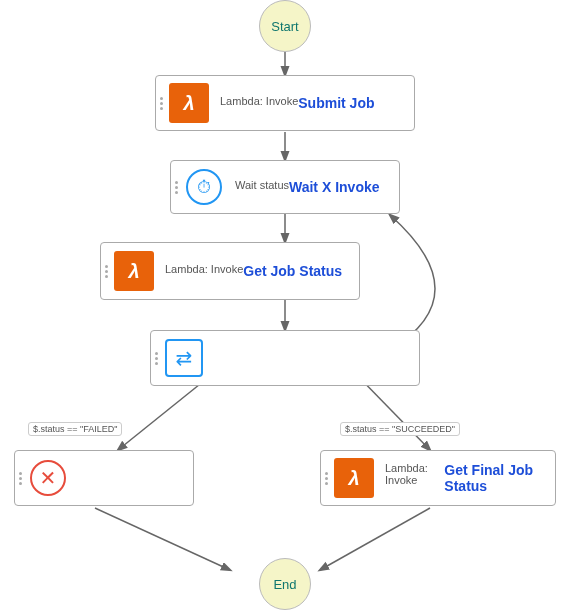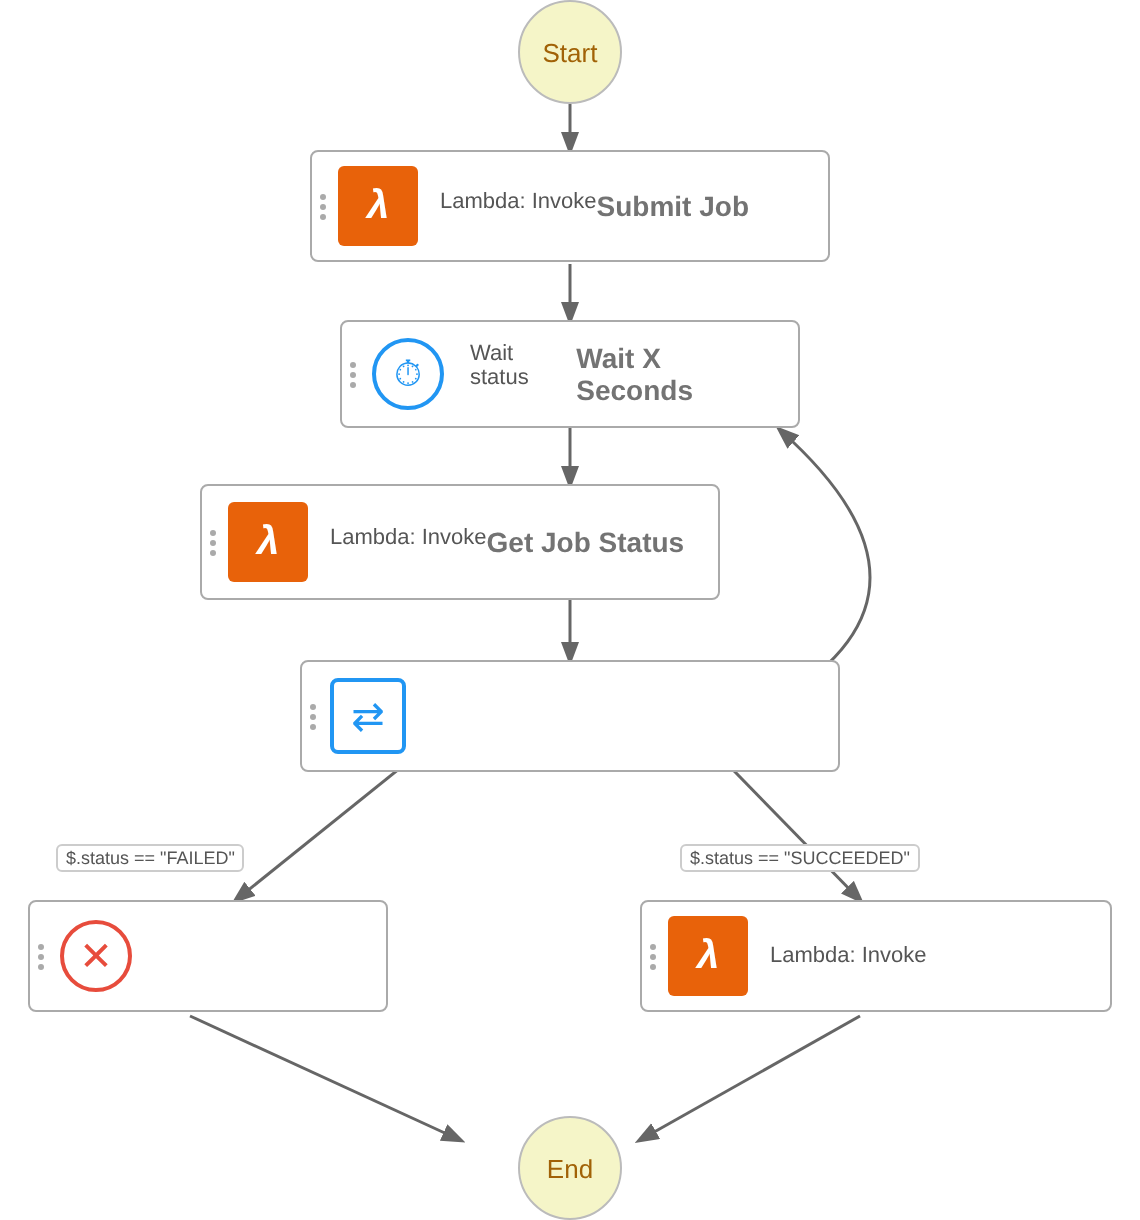--- a/index.html
+++ b/index.html
@@ -36,21 +36,21 @@
       display: flex;
       padding: 4px 8px;
     }
     .node-type {
       font-size: 11px;
       color: #555;
     }
     .node-name {
       font-size: 14px;
       font-weight: bold;
-      color: #737373;
+      color: #1d4ed8;
     }
     
     .icon-box {
       width: 46px;
       height: 46px;
       display: flex;
       align-items: center;
       justify-content: center;
       flex-shrink: 0;
     }
@@ -124,21 +124,21 @@
     .terminal {
       position: absolute;
       border-radius: 50%;
       background: #f5f5c8;
       border: 1.5px solid #bbb;
       display: flex;
       align-items: center;
       justify-content: center;
       font-size: 13px;
       font-weight: 500;
-      color: #a16207;
+      color: #0f766e;
     }
     
     .condition-label {
       position: absolute;
       font-size: 10px;
       color: #555;
       background: #fff;
       border: 1px solid #ccc;
       border-radius: 3px;
       padding: 1px 4px;
@@ -203,21 +203,21 @@
         <div class="drag-handle-dot"></div>
         <div class="drag-handle-dot"></div>
         <div class="drag-handle-dot"></div>
       </div>
     </div>
     <div class="icon-box">
       <div class="icon-wait">⏱</div>
     </div>
     <div class="node-label">
       <span class="node-type">Wait status</span>
-      <span class="node-name">Wait X Seconds</span>
+      <span class="node-name">Wait X Invoke</span>
     </div>
   </div>
 
   <div class="node" style="left:100px;top:242px;width:260px;height:58px;">
     <div class="drag-handle">
       <div class="drag-handle-dots">
         <div class="drag-handle-dot"></div>
         <div class="drag-handle-dot"></div>
         <div class="drag-handle-dot"></div>
       </div>
@@ -275,20 +275,21 @@
         <div class="drag-handle-dot"></div>
         <div class="drag-handle-dot"></div>
         <div class="drag-handle-dot"></div>
       </div>
     </div>
     <div class="icon-box">
       <div class="icon-lambda">λ</div>
     </div>
     <div class="node-label">
       <span class="node-type">Lambda: Invoke</span>
+      <span class="node-name">Get Final Job Status</span>
     </div>
   </div>
 
   <div class="terminal" style="width:52px;height:52px;left:259px;top:558px;">
     <span>End</span>
   </div>
 
 </div>
 
 </body></html>

